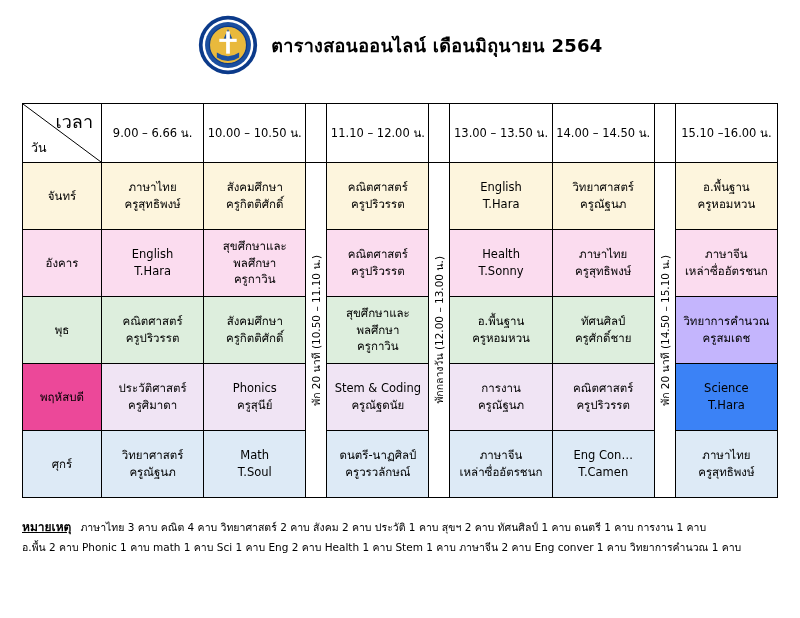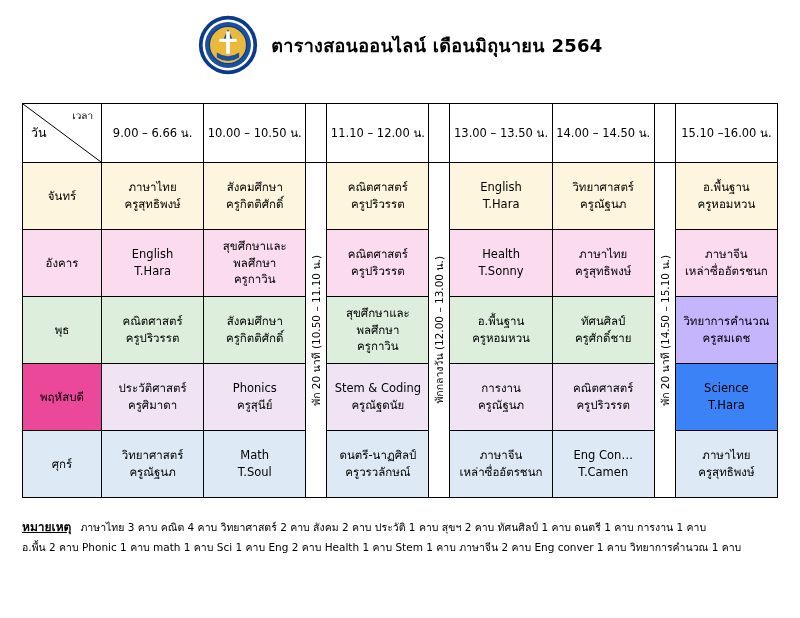--- a/index.html
+++ b/index.html
@@ -81,26 +81,26 @@
     position: absolute;
     left: 0;
     top: 0;
     width: 100%;
     height: 100%;
   }
   .corner .w-time {
     position: absolute;
     right: 8px;
     top: 5px;
-    font-size: 10px;
+    font-size: 18px;
   }
   .corner .w-day {
     position: absolute;
     left: 8px;
-    bottom: 20px;
+    bottom: 5px;
     font-size: 12.5px;
   }
   .daycell {
     width: 78px;
     font-size: 12px;
     margin-left: 48px;
   }
   .row-body td {
     height: 66px;
   }

